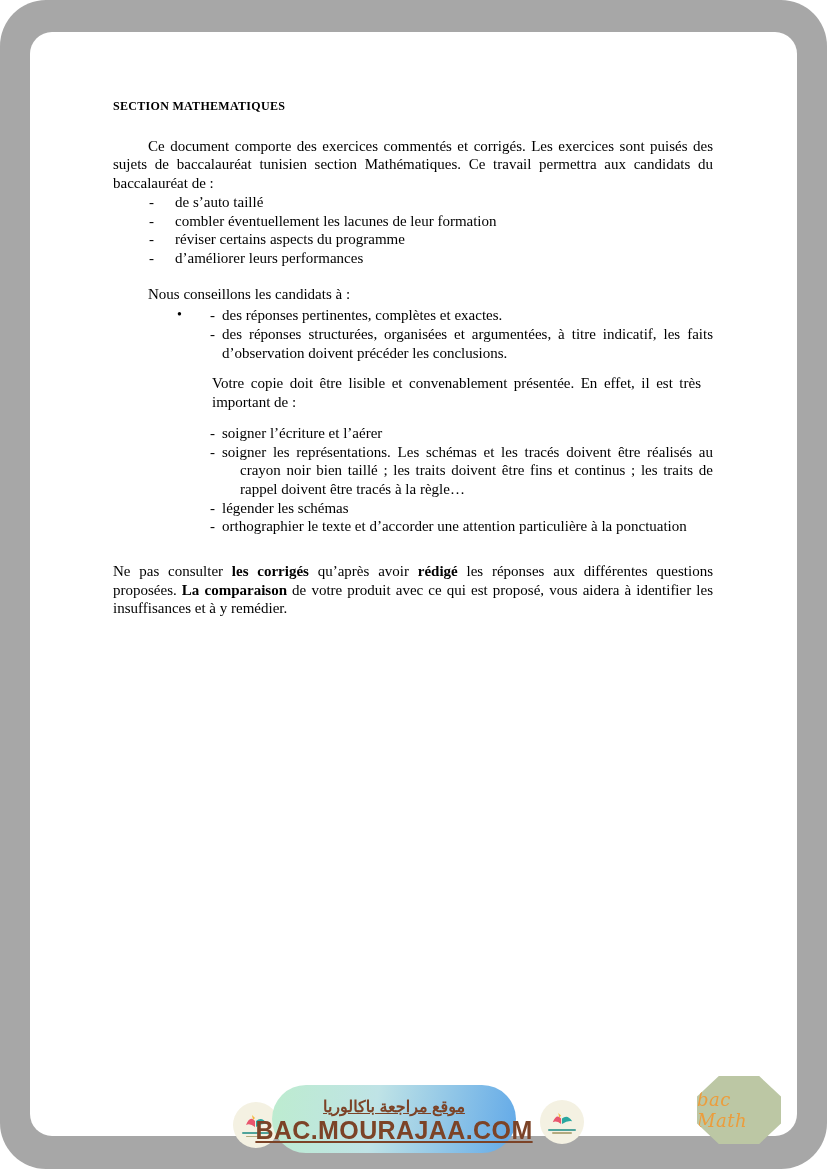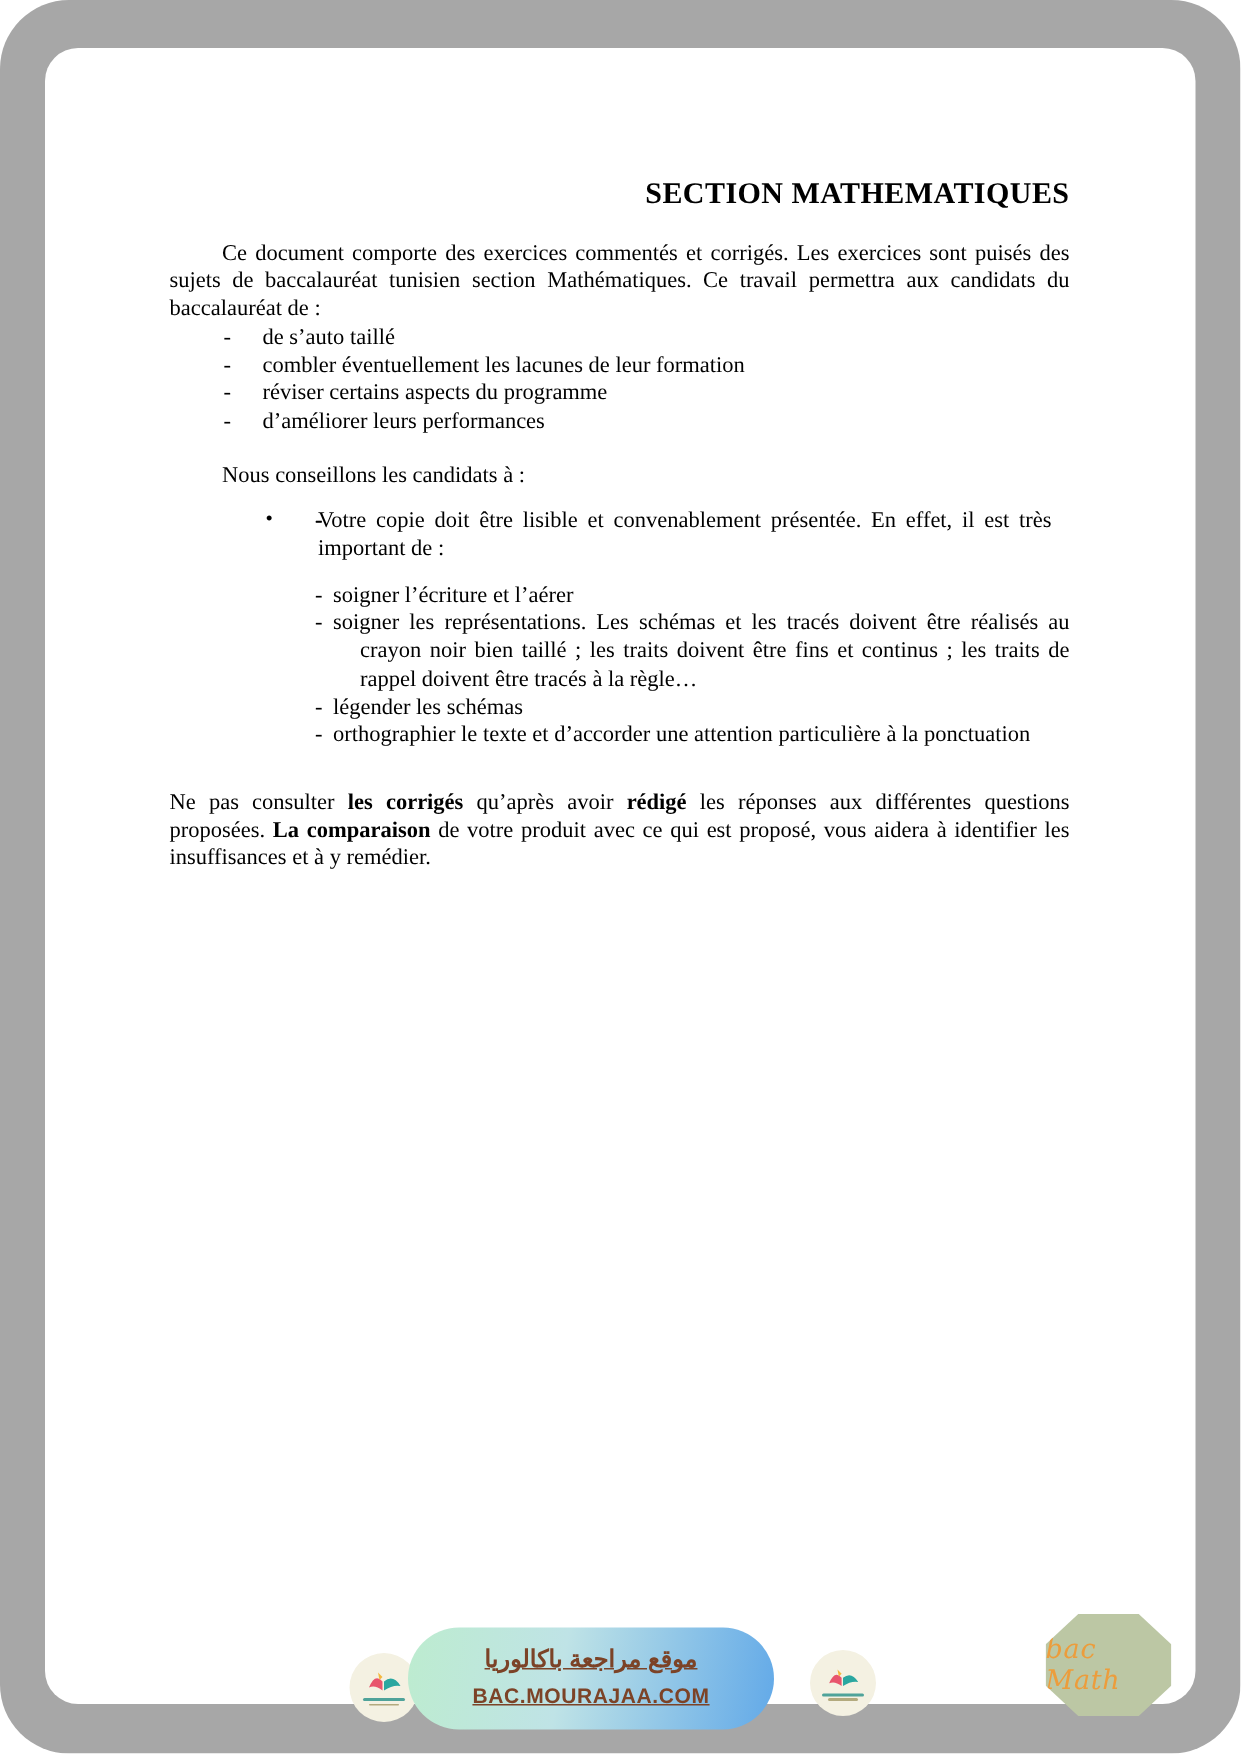--- a/index.html
+++ b/index.html
@@ -21,23 +21,23 @@
   }
   
   .text-col {
     position:relative;
     padding:0 84px 0 83px;
     color:#000;
     font-size:15px; line-height:18.7px;
     text-align:justify;
   }
   .doc-title {
-    margin:88px 0 0 0;
-    font-size:20px; font-weight:bold;
-    text-align:right; letter-spacing:.3px;
+    margin:65px 0 0 0;
+    font-size:12px; font-weight:bold;
+    text-align:left; letter-spacing:.3px;
   }
   .intro { margin:21px 0 0 0; text-indent:35px; }
 
   ul.goals { list-style:none; margin:0; padding:0; text-align:left; }
   ul.goals li { position:relative; padding-left:62px; }
   ul.goals li .dash { position:absolute; left:36px; }
 
   .advice-intro { margin:17px 0 0 0; padding-left:35px; text-align:left; }
 
   .bullet-block { position:relative; padding-left:87px; margin-top:3px; }
@@ -68,21 +68,21 @@
 
   .banner {
     position:absolute; left:272px; top:1085px; width:244px; height:68px;
     border-radius:34px; z-index:4;
     background:linear-gradient(100deg,#bdeccf 0%,#bfe3e6 42%,#62a9e8 100%);
     display:flex; flex-direction:column; align-items:center; justify-content:center;
     font-family:"Liberation Sans", sans-serif; text-align:center;
     cursor:pointer;
   }
   .banner .ar  { font-size:16px; font-weight:bold; color:#7c4327; text-decoration:underline; line-height:22px; }
-  .banner .url { font-size:14px; font-weight:bold; color:#7c4327; text-decoration:underline; letter-spacing:.4px; line-height:24px; }
+  .banner .url { font-size:25px; font-weight:bold; color:#7c4327; text-decoration:underline; letter-spacing:.4px; line-height:24px; }
 
   .badge {
     position:absolute; left:697px; top:1076px; width:84px; height:68px;
     background:#bcc7a4;
     clip-path:polygon(26% 0%, 74% 0%, 100% 30%, 100% 70%, 74% 100%, 26% 100%, 0% 70%, 0% 30%);
     display:flex; align-items:center; justify-content:center;
     z-index:4;
   }
   .badge .txt {
     font-family:"DejaVu Serif", serif; font-style:italic;
@@ -106,22 +106,22 @@
       <li><span class="dash">-</span><span>réviser certains aspects du programme</span></li>
       <li><span class="dash">-</span><span>d’améliorer leurs performances</span></li>
     </ul>
 
     <p class="advice-intro">Nous conseillons les candidats à :</p>
 
     <div class="bullet-block">
       <span class="bullet-marker">•</span>
 
       <ul class="sub">
-        <li><span class="dash">-</span></li>
-        <li><span class="dash">-</span></li>
+        <li><span class="dash">-</span><span>des réponses pertinentes, complètes et exactes.</span></li>
+        <li><span class="dash">-</span><span>des réponses structurées, organisées et argumentées, à titre indicatif, les faits d’observation doivent précéder les conclusions.</span></li>
       </ul>
 
       <p class="copy-para">Votre copie doit être lisible et convenablement présentée. En effet, il est très important de :</p>
 
       <ul class="sub">
         <li><span class="dash">-</span><span>soigner l’écriture et l’aérer</span></li>
         <li class="deep"><span class="dash">-</span><span>soigner les représentations. Les schémas et les tracés doivent être réalisés au crayon noir bien taillé ; les traits doivent être fins et continus ; les traits de rappel doivent être tracés à la règle…</span></li>
         <li><span class="dash">-</span><span>légender les schémas</span></li>
         <li><span class="dash">-</span><span>orthographier le texte et d’accorder une attention particulière à la ponctuation</span></li>
       </ul>

